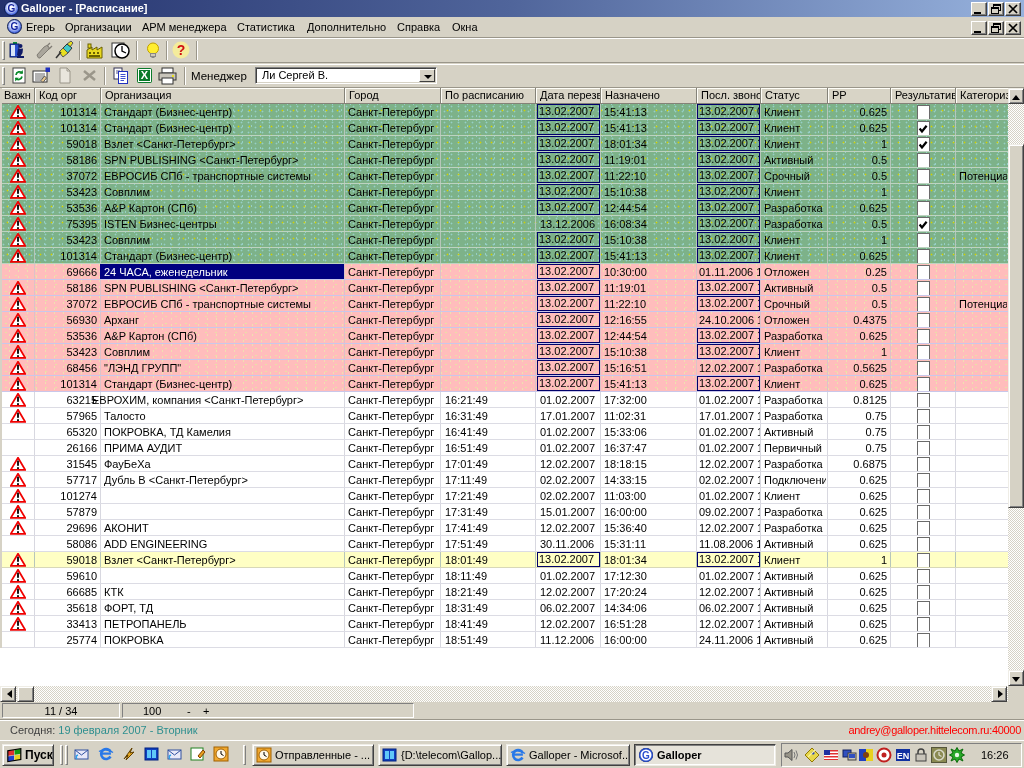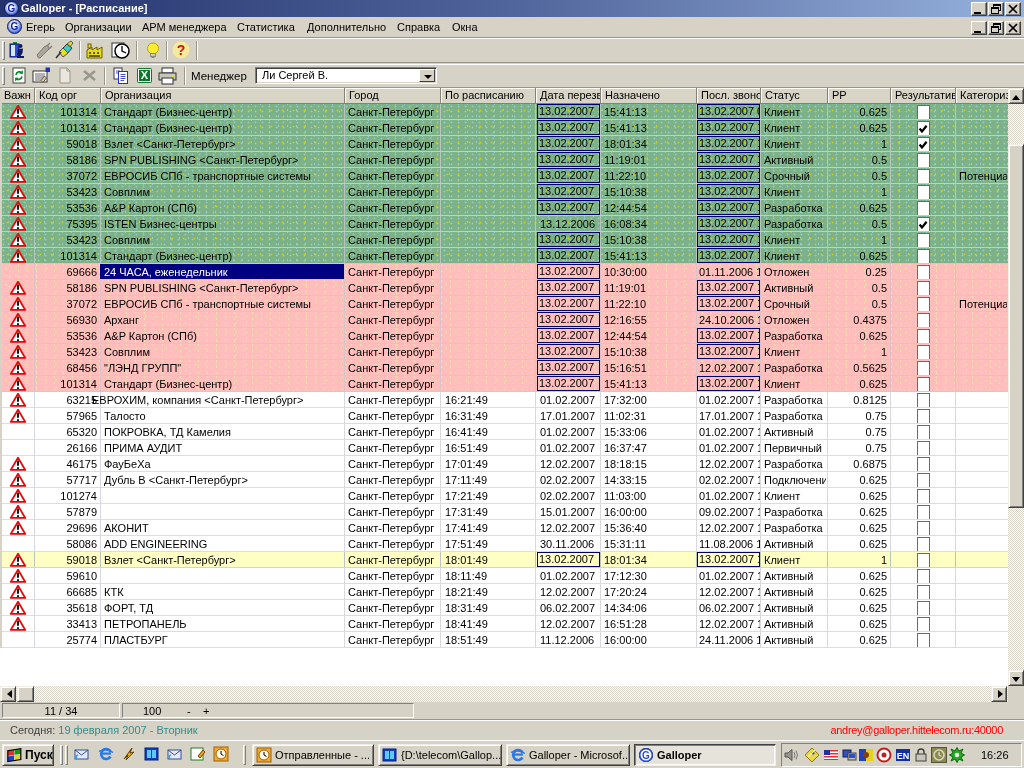--- a/index.html
+++ b/index.html
@@ -833,21 +833,21 @@
     <div class="vl" style="left:696px;width:65px;"></div>
     <div class="vl" style="left:760px;width:68px;"></div>
     <div class="vl" style="left:827px;width:64px;"></div>
     <div class="vl" style="left:890px;width:66px;"></div>
     <div class="vl" style="left:955px;width:54px;"></div>
     <div style="left:10px;top:1px;"><svg width="16" height="14" viewBox="0 0 16 14">
         <path d="M8 0.8 L15.2 12.9 L0.8 12.9Z" fill="#fff" stroke="#f00000" stroke-width="1.8"></path>
         <rect x="7.1" y="3.6" width="1.8" height="5.2" fill="#000"></rect>
         <rect x="7.1" y="10.2" width="1.8" height="1.8" fill="#000"></rect>
       </svg></div>
-    <div style="left:34px;width:63px;text-align:right;">46175</div>
+    <div style="left:34px;width:63px;text-align:right;">31545</div>
     <div style="left:104px;width:238px;">ФауБеХа</div>
     <div style="left:348px;width:90px;">Санкт-Петербург</div>
     <div style="left:445px;width:88px;">17:01:49</div>
     <div style="left:540px;width:59px;">12.02.2007</div>
     <div style="left:604px;width:90px;">18:18:15</div>
     <div style="left:699px;width:61px;">12.02.2007 1</div>
     <div style="left:764px;width:62px;">Разработка</div>
     <div style="left:827px;width:60px;text-align:right;">0.6875</div>
     <div class="cbx" style="left:917px;"></div>
   </div>
@@ -1140,21 +1140,21 @@
     <div class="vl" style="left:344px;width:97px;"></div>
     <div class="vl" style="left:440px;width:96px;"></div>
     <div class="vl" style="left:535px;width:66px;"></div>
     <div class="vl" style="left:600px;width:97px;"></div>
     <div class="vl" style="left:696px;width:65px;"></div>
     <div class="vl" style="left:760px;width:68px;"></div>
     <div class="vl" style="left:827px;width:64px;"></div>
     <div class="vl" style="left:890px;width:66px;"></div>
     <div class="vl" style="left:955px;width:54px;"></div>
     <div style="left:34px;width:63px;text-align:right;">25774</div>
-    <div style="left:104px;width:238px;">ПЛАСТБУРГ</div>
+    <div style="left:104px;width:238px;">ПОКРОВКА</div>
     <div style="left:348px;width:90px;">Санкт-Петербург</div>
     <div style="left:445px;width:88px;">18:51:49</div>
     <div style="left:540px;width:59px;">11.12.2006</div>
     <div style="left:604px;width:90px;">16:00:00</div>
     <div style="left:699px;width:61px;">24.11.2006 1</div>
     <div style="left:764px;width:62px;">Активный</div>
     <div style="left:827px;width:60px;text-align:right;">0.625</div>
     <div class="cbx" style="left:917px;"></div>
   </div>
 <div class="abs" style="left:0;top:88px;width:2px;height:614px;background:#d6d2c5;"></div>
@@ -1179,21 +1179,21 @@
 <div id="st1" class="abs">
     <div class="abs panel" style="left:2px;top:1px;width:118px;text-align:center;line-height:14px;">11 / 34</div>
     <div class="abs panel" style="left:122px;top:1px;width:292px;">
       <span style="position:absolute;left:20px;top:1px;">100</span>
       <span style="position:absolute;left:64px;top:1px;">-</span>
       <span style="position:absolute;left:80px;top:1px;">+</span>
     </div>
   </div>
 <div id="st2" class="abs">
     <div class="abs" style="left:10px;top:4px;color:#404040;">Сегодня: <span style="color:#2e8f8f;">19 февраля 2007 - Вторник</span></div>
-    <div class="abs" style="right:21px;top:4px;color:#f00;letter-spacing:-0.3px;">andrey@galloper.hittelecom.ru:40000</div>
+    <div class="abs" style="right:3px;top:4px;color:#f00;letter-spacing:-0.3px;">andrey@galloper.hittelecom.ru:40000</div>
   </div>
 <div id="task" class="abs">
     <div class="abs tkb" style="left:2px;width:52px;">
       <svg class="ti" viewBox="0 0 16 16">
         <g transform="translate(1,3) skewY(-9)">
           <rect x="1" y="1" width="6" height="5" fill="#e03030"></rect>
           <rect x="7.6" y="1" width="6" height="5" fill="#109a10"></rect>
           <rect x="1" y="6.6" width="6" height="5" fill="#2040d0"></rect>
           <rect x="7.6" y="6.6" width="6" height="5" fill="#e8d020"></rect>
           <rect x="0.8" y="0.8" width="13" height="11" fill="none" stroke="#000" stroke-width="1.2"></rect>

